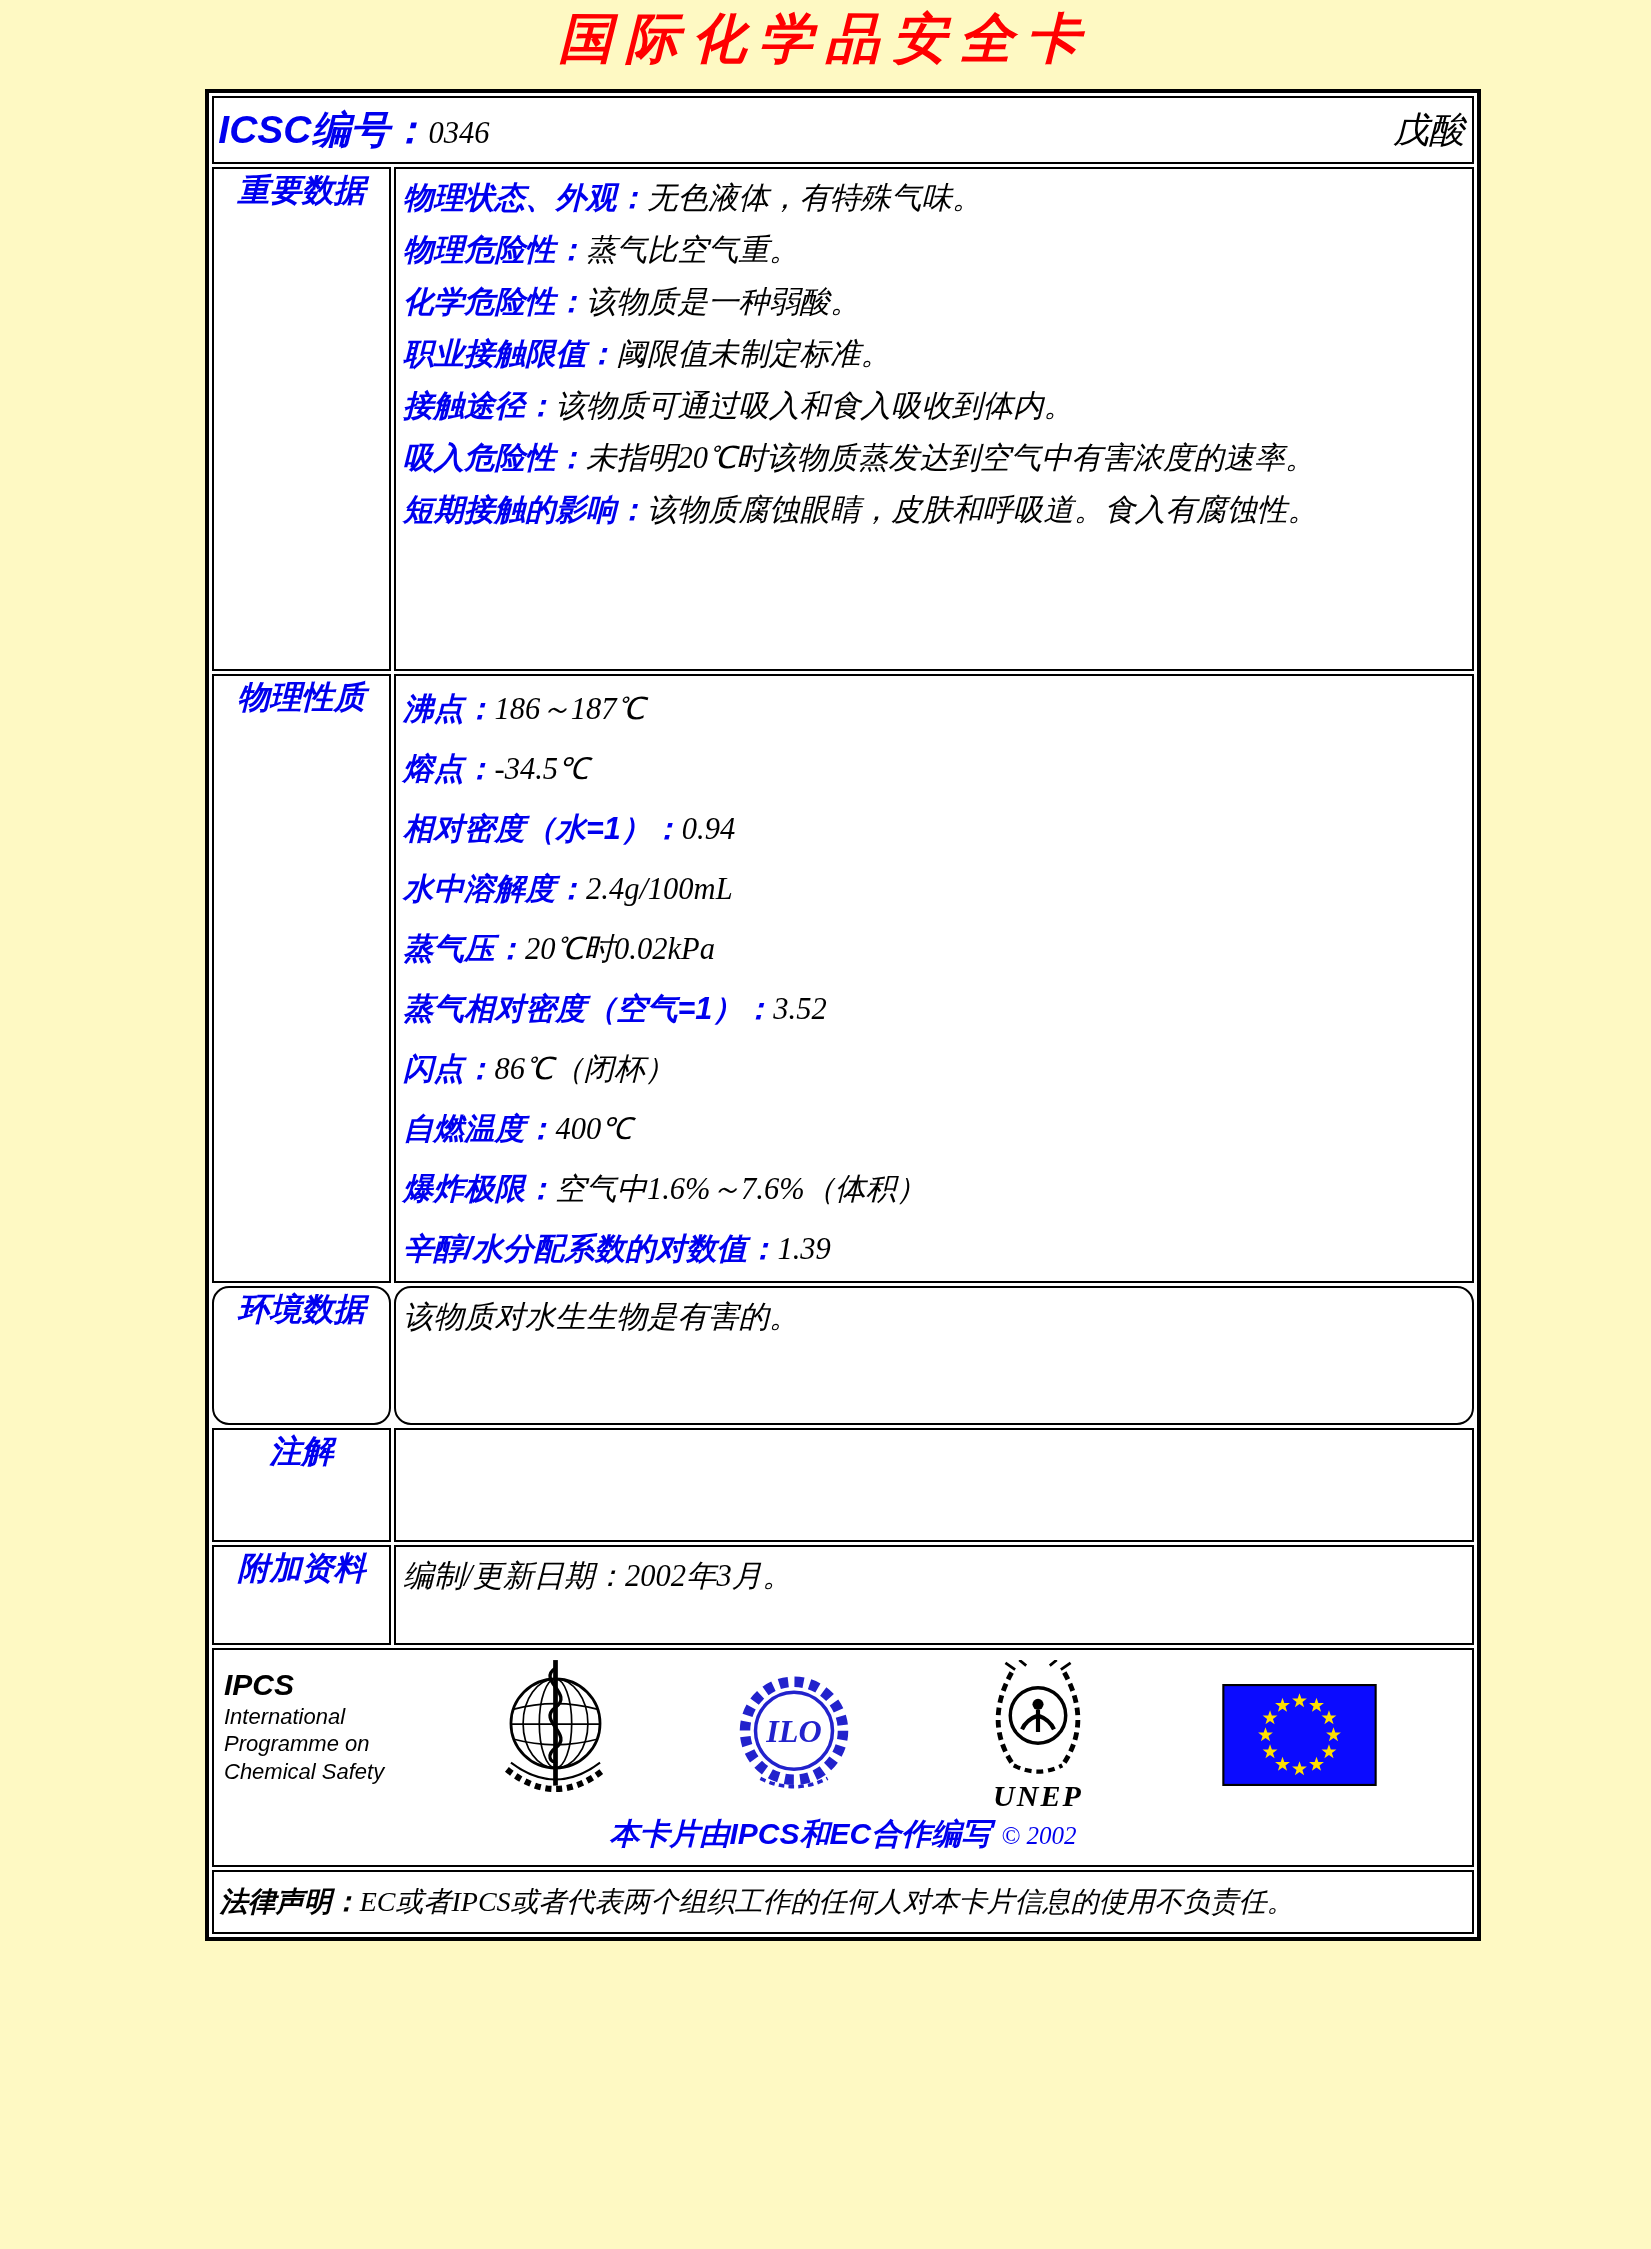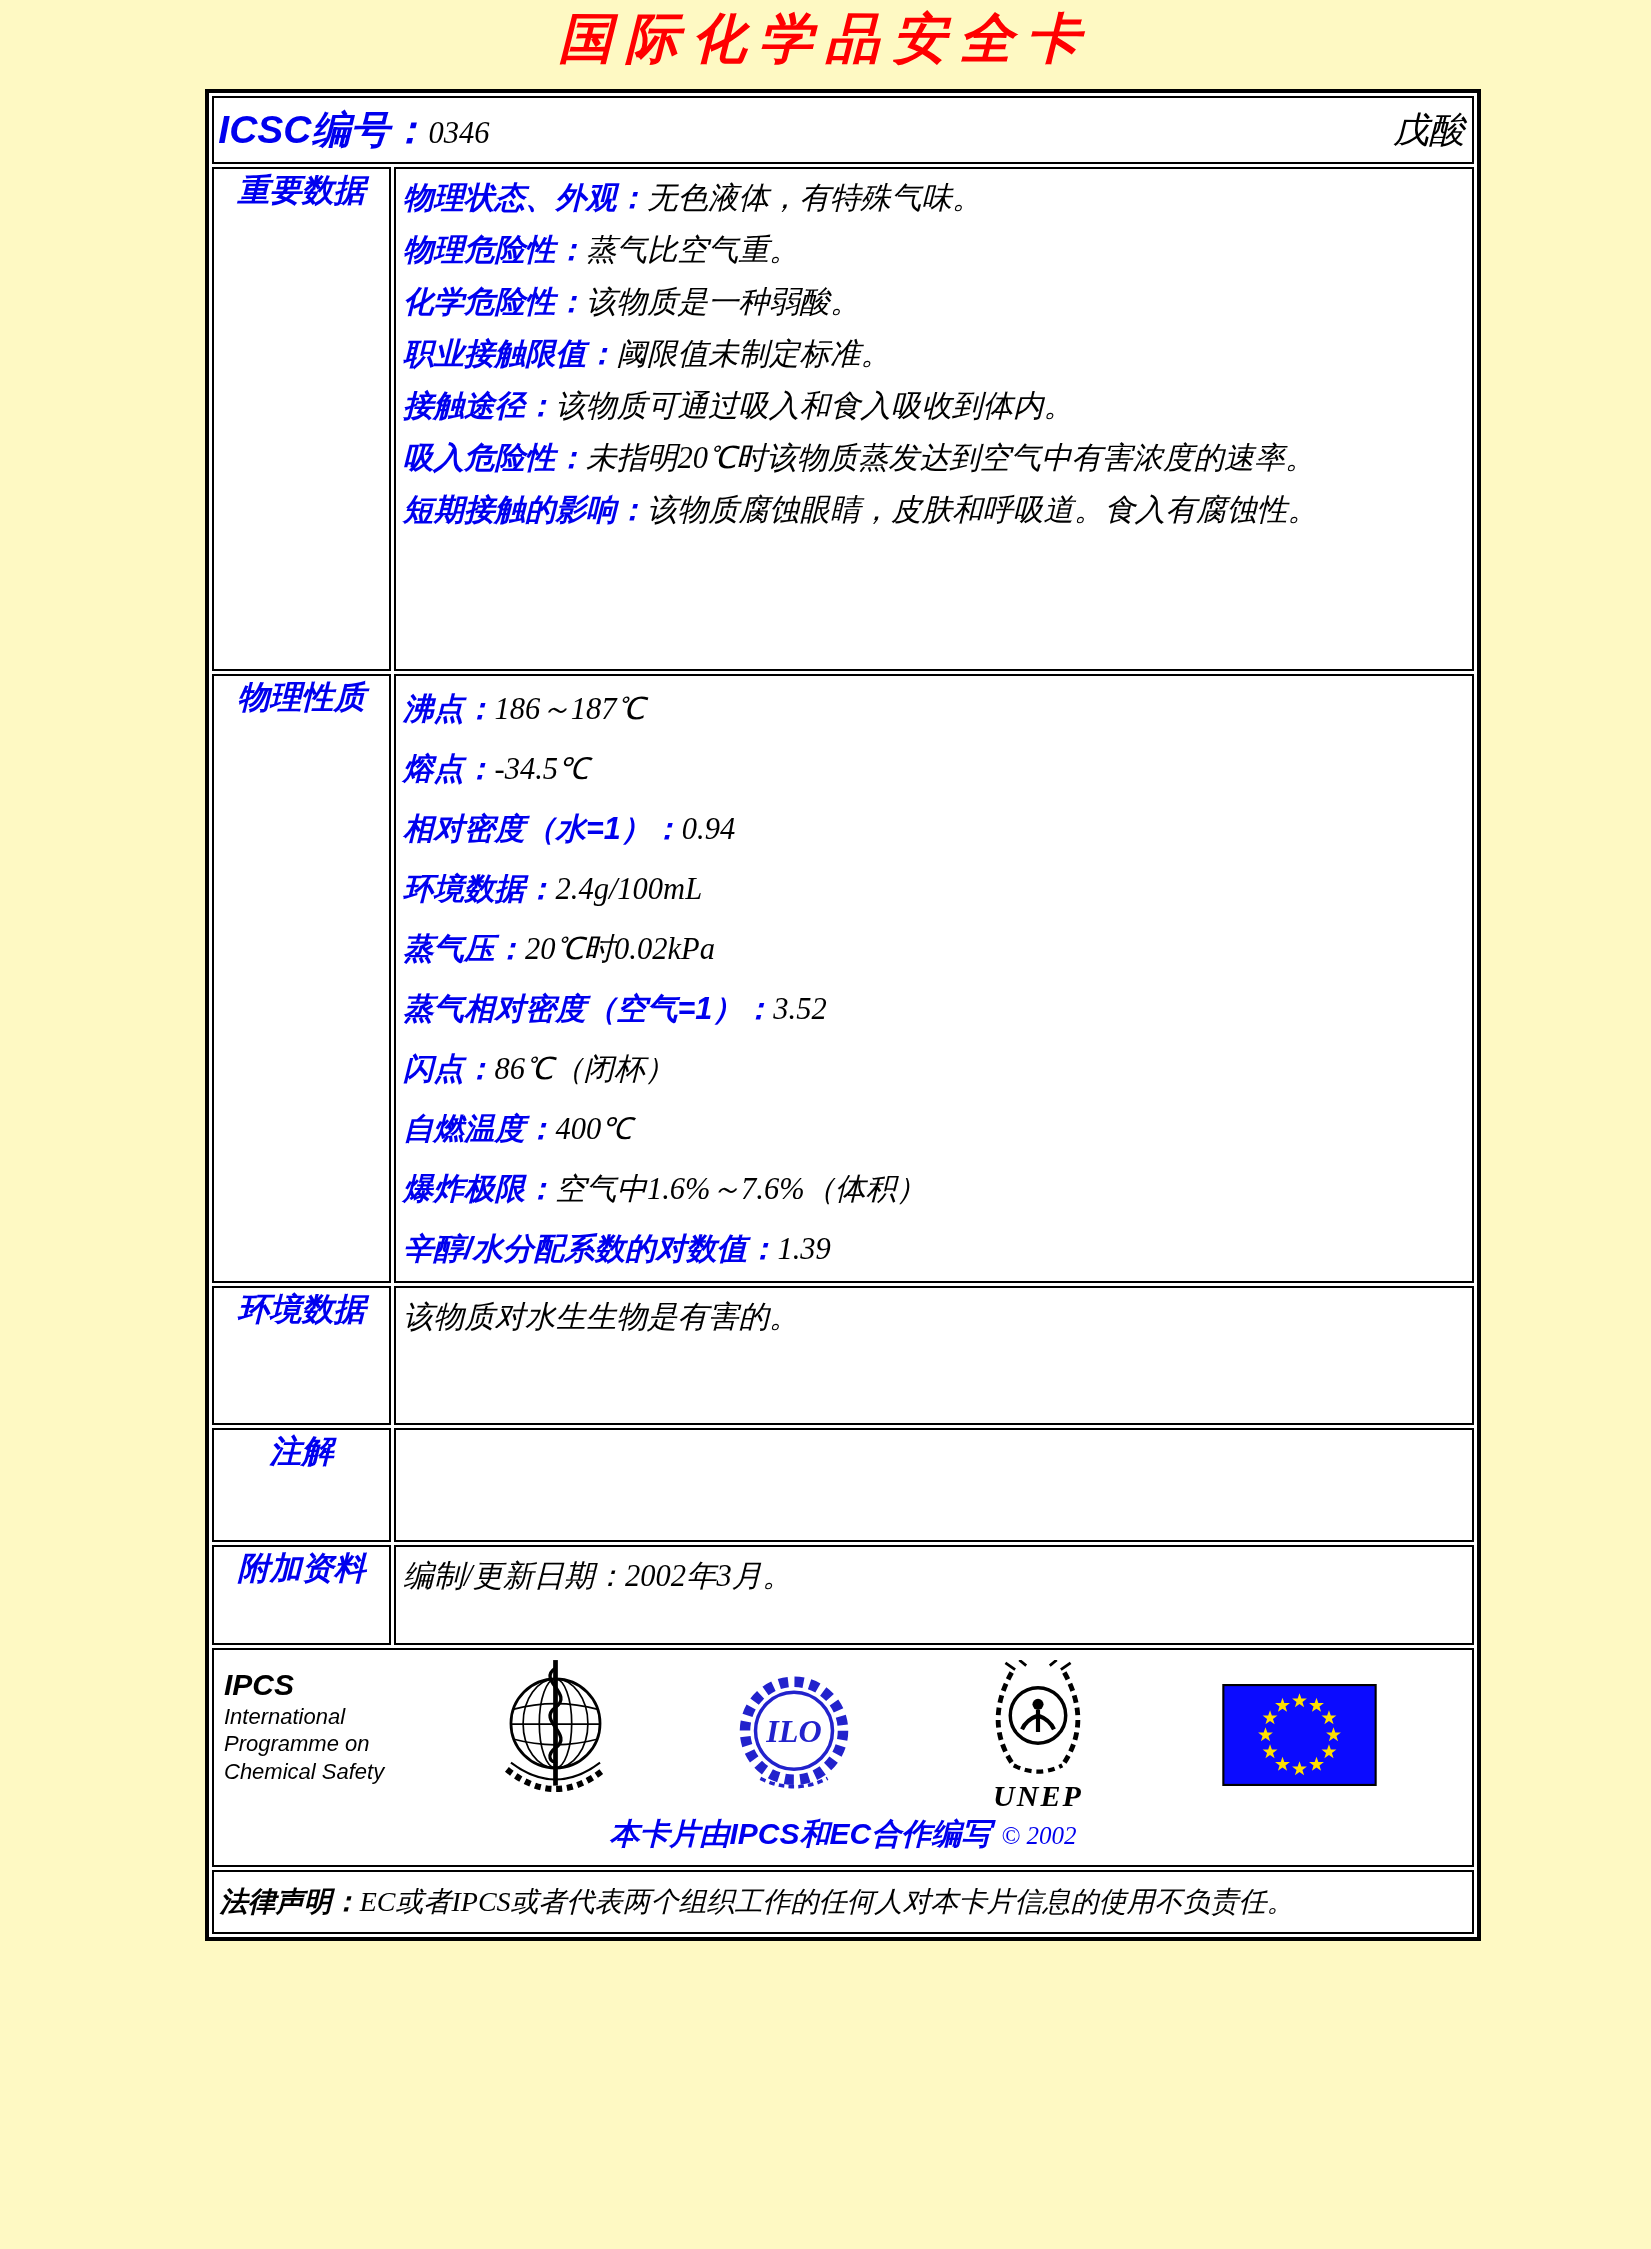--- a/index.html
+++ b/index.html
@@ -37,21 +37,21 @@
   td.content-cell { padding:2.8px 7px 0 7px; font-size:30.5px; }
   .line { line-height:51px; white-space:nowrap; }
   .phys .line { line-height:59px; }
   td.phys { }
   .k { font-family:"Liberation Sans", sans-serif; font-weight:bold; color:var(--accent-blue,#0000EE); }
   .v { font-family:"Liberation Serif", serif; color:#000; }
   .plain-line { line-height:44px; padding-top:4.3px; font-size:30.5px; }
   
   .h-important { height:504px; }
   .h-physical  { height:609px; }
-  .h-env       { height:139px; }
+  .h-env       { height:139px;border-radius:17px; }
   .h-notes     { height:114px; }
   .h-add       { height:100px; }
   
   .footer-cell { height:196px; }
   .footer-col { display:flex; flex-direction:column; height:100%; }
   .logo-row { display:flex; align-items:center; flex:1 1 auto; padding:5.7px 7px 0 10px; }
   .ipcs-block { width:203px; align-self:flex-start; margin-top:12.8px; font-family:"Liberation Sans", sans-serif; }
   .ipcs-acr { font-weight:bold; font-size:30px; line-height:1.15; color:#000; }
   .ipcs-name { font-size:22px; line-height:1.25; color:#000; }
   .logo { flex:0 0 auto; }
@@ -107,21 +107,21 @@
         <div class="line"><span class="k">短期接触的影响：</span><span class="v">该物质腐蚀眼睛，皮肤和呼吸道。食入有腐蚀性。</span></div>
       </td>
     </tr>
 
     <tr>
       <td class="label-cell h-physical">物理性质</td>
       <td class="content-cell phys h-physical">
         <div class="line"><span class="k">沸点：</span><span class="v">186～187℃</span></div>
         <div class="line"><span class="k">熔点：</span><span class="v">-34.5℃</span></div>
         <div class="line"><span class="k">相对密度（水=1）：</span><span class="v">0.94</span></div>
-        <div class="line"><span class="k">环境数据：</span><span class="v">2.4g/100mL</span></div>
+        <div class="line"><span class="k">水中溶解度：</span><span class="v">2.4g/100mL</span></div>
         <div class="line"><span class="k">蒸气压：</span><span class="v">20℃时0.02kPa</span></div>
         <div class="line"><span class="k">蒸气相对密度（空气=1）：</span><span class="v">3.52</span></div>
         <div class="line"><span class="k">闪点：</span><span class="v">86℃（闭杯）</span></div>
         <div class="line"><span class="k">自燃温度：</span><span class="v">400℃</span></div>
         <div class="line"><span class="k">爆炸极限：</span><span class="v">空气中1.6%～7.6%（体积）</span></div>
         <div class="line"><span class="k">辛醇/水分配系数的对数值：</span><span class="v">1.39</span></div>
       </td>
     </tr>
 
     <tr>

